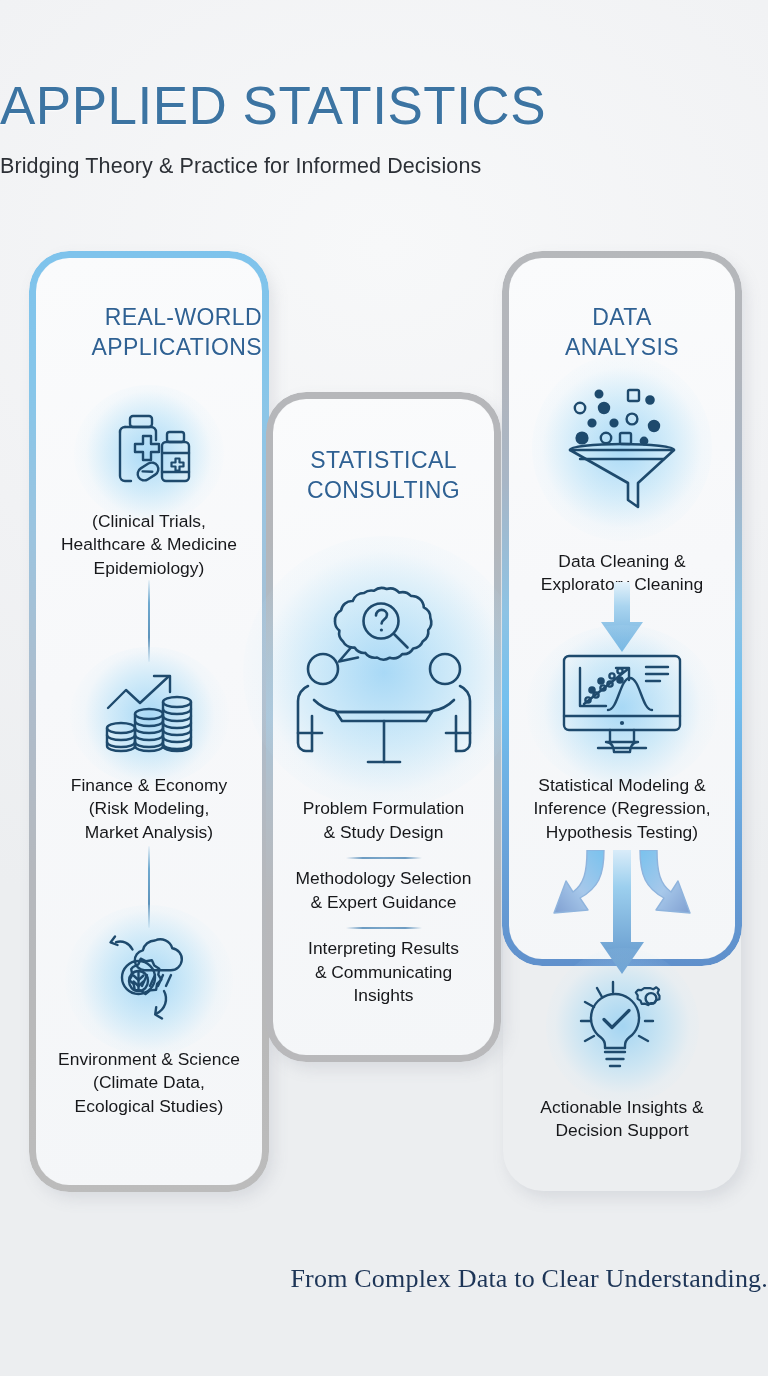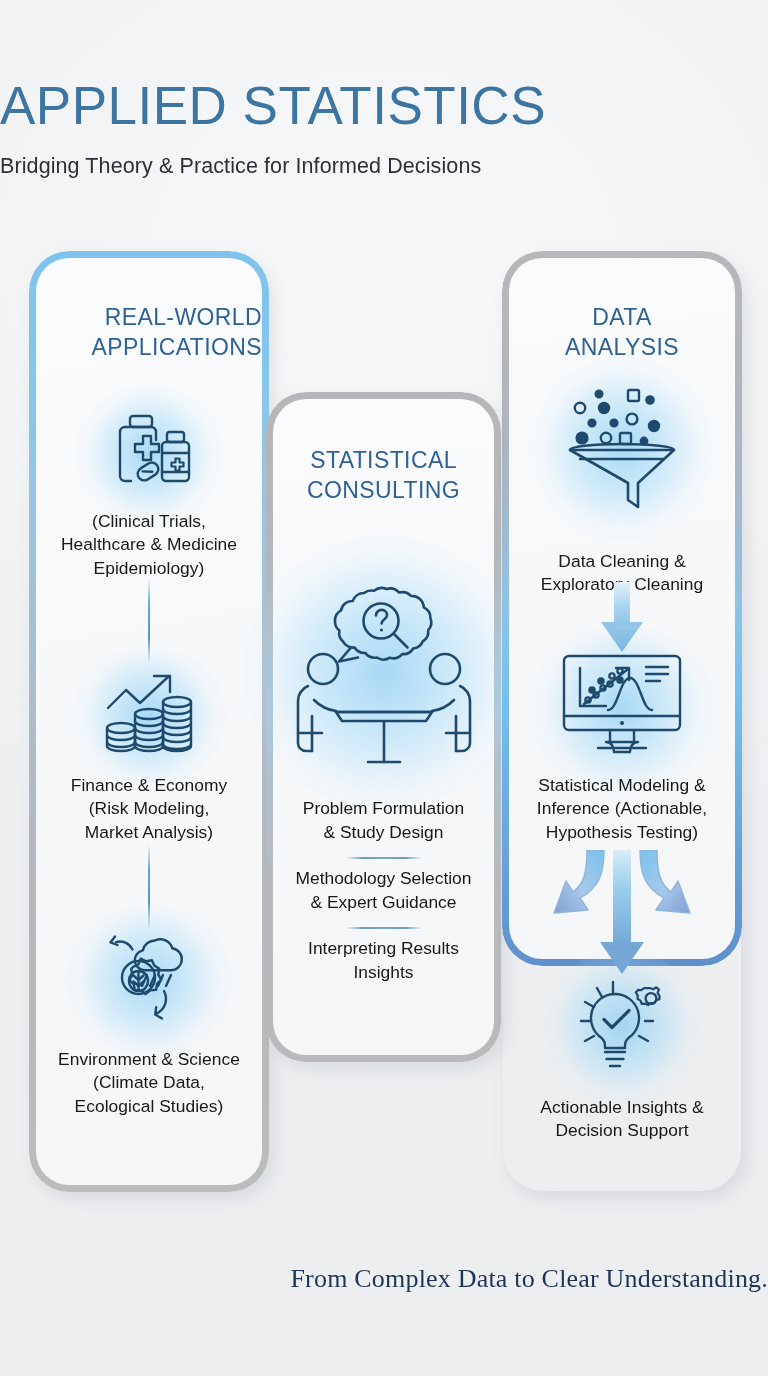--- a/index.html
+++ b/index.html
@@ -338,20 +338,21 @@
   <div class="c-divider" style="top:458px;"></div>
 
   <div class="c-item" style="top:468px;">
     <div>Methodology Selection</div>
     <div>&amp; Expert Guidance</div>
   </div>
   <div class="c-divider" style="top:528px;"></div>
 
   <div class="c-item" style="top:538px;">
     <div>Interpreting Results</div>
+    <div>&amp; Communicating</div>
     <div>Insights</div>
   </div>
 </div>
 
 <div class="panel" id="panel-right">
 
   <div class="col-heading" style="top:44px;">
     <div>DATA</div>
     <div>ANALYSIS</div>
   </div>
@@ -418,21 +419,21 @@
       <path d="M26 52 L70 17"></path>
       <path d="M58 16h13v12"></path>
 
       <path d="M50 58c10 0 12-32 22-32s12 32 22 32"></path>
 
       <path d="M88 15h22M88 22h22M88 29h14"></path>
     </svg>
   </div>
   <div class="caption" style="left:-12px; top:516px; width:250px;">
     <div>Statistical Modeling &amp;</div>
-    <div>Inference (Actionable,</div>
+    <div>Inference (Regression,</div>
     <div>Hypothesis Testing)</div>
   </div>
 
   <div class="arrow-wrap" style="left:21px; top:592px; width:184px; height:132px;">
     <svg width="184" height="132" viewBox="0 0 184 132">
       <defs>
         <linearGradient id="gradBranchCenter" x1="0" y1="0" x2="0" y2="1">
           <stop offset="0%" stop-color="#d9ecf9"></stop>
           <stop offset="30%" stop-color="#9ccfee"></stop>
           <stop offset="100%" stop-color="#5f93c9"></stop>

